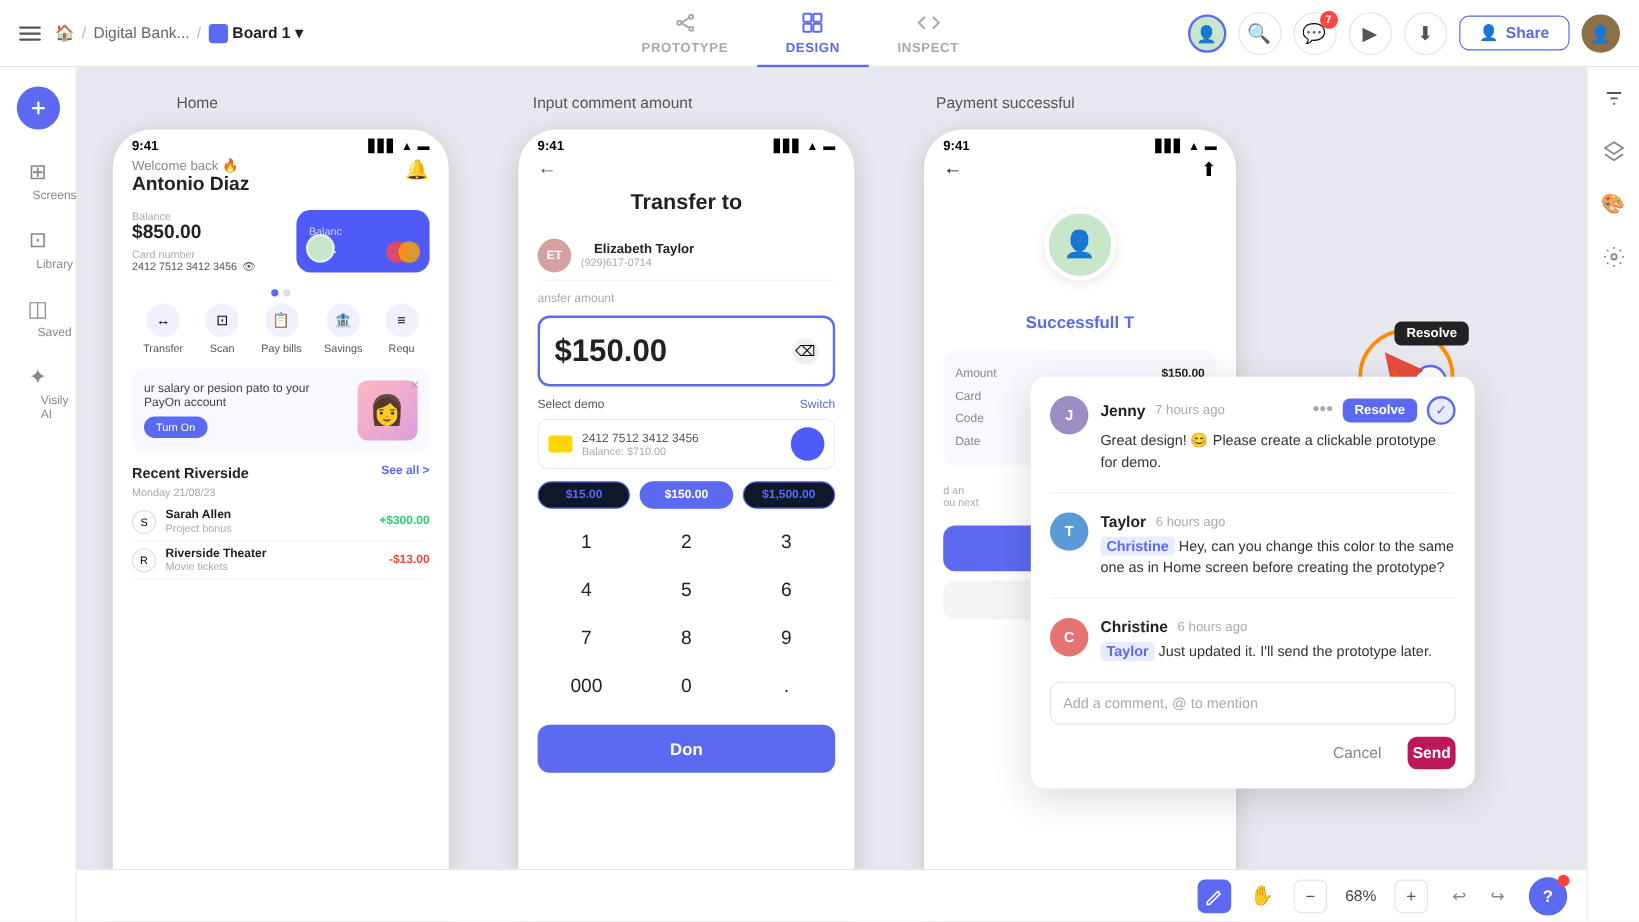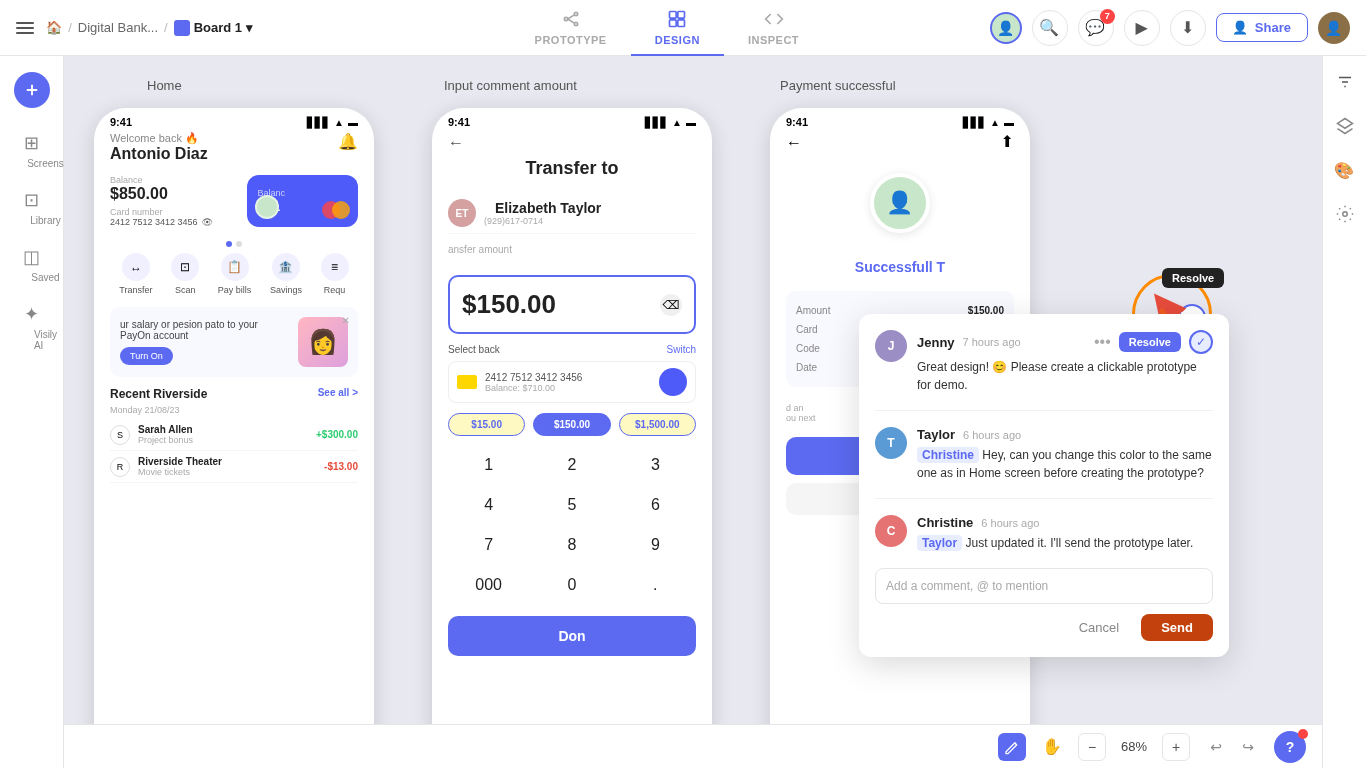--- a/index.html
+++ b/index.html
@@ -97,35 +97,35 @@
     .activity-sub { font-size: 9px; color: #aaa; }
     .activity-amount-pos { font-size: 10px; font-weight: 700; color: #2ecc71; }
     .activity-amount-neg { font-size: 10px; font-weight: 700; color: #e74c3c; }
 
     
     .transfer-screen { padding: 0 16px; font-size: 12px; }
     .transfer-back { font-size: 16px; color: #555; margin-bottom: 8px; cursor: pointer; }
     .transfer-title { font-size: 18px; font-weight: 700; color: #222; text-align: center; margin-bottom: 14px; }
     .contact-item { display: flex; align-items: center; gap: 8px; padding: 6px 0; border-bottom: 1px solid #f5f5f5; }
     .contact-avatar { width: 28px; height: 28px; border-radius: 50%; background: #d4a0a0; display: flex; align-items: center; justify-content: center; font-size: 10px; color: #fff; font-weight: 700; }
-    .contact-name { font-size: 14px; font-weight: 600; color: #222; padding-left: 11px; }
+    .contact-name { font-size: 11px; font-weight: 600; color: #222; padding-left: 11px; }
     .contact-phone { font-size: 9px; color: #aaa; }
     .amount-section { margin: 10px 0; }
-    .amount-label { font-size: 10px; color: #aaa; margin-bottom: 20px; }
+    .amount-label { font-size: 10px; color: #aaa; margin-bottom: 8px; }
     .amount-display { border: 2px solid #5b6af0; border-radius: 10px; padding: 12px; display: flex; align-items: center; justify-content: space-between; }
     .amount-value { font-size: 26px; font-weight: 800; color: #222; }
     .delete-btn { width: 22px; height: 22px; border-radius: 50%; background: #f0f0f0; display: flex; align-items: center; justify-content: center; font-size: 12px; }
     .select-card-label { font-size: 10px; color: #555; display: flex; justify-content: space-between; margin-bottom: 6px; }
     .switch-link { color: #5b6af0; font-size: 10px; }
     .card-selector { border: 1px solid #eee; border-radius: 8px; padding: 6px 8px; display: flex; align-items: center; gap: 8px; margin-bottom: 10px; }
     .card-chip { width: 20px; height: 14px; background: #ffd700; border-radius: 2px; }
     .card-num-small { font-size: 10px; color: #555; }
     .card-bal-small { font-size: 9px; color: #aaa; }
     .quick-amounts { display: flex; gap: 8px; margin-bottom: 10px; }
-    .quick-amount-btn { flex: 1; border: 1.5px solid #5b6af0; border-radius: 20px; padding: 5px; text-align: center; font-size: 10px; color: #5b6af0; font-weight: 600; background: #fef9c3; }
+    .quick-amount-btn { flex: 1; border: 1.5px solid #5b6af0; border-radius: 20px; padding: 5px; text-align: center; font-size: 10px; color: #5b6af0; font-weight: 600; background: #0f172a; }
     .numpad { display: grid; grid-template-columns: repeat(3, 1fr); gap: 2px; }
     .numpad-btn { padding: 10px; text-align: center; font-size: 16px; font-weight: 500; color: #222; cursor: pointer; border-radius: 4px; }
     .done-btn { background: #5b6af0; color: #fff; border: none; border-radius: 10px; padding: 12px; font-size: 14px; font-weight: 700; cursor: pointer; margin-top: 6px; width: 100%; }
 
     
     .payment-screen { padding: 0 16px; font-size: 12px; }
 
     
     .comment-panel {
       position: absolute; background: #fff; border-radius: 12px;
@@ -138,21 +138,21 @@
     .comment-author { font-weight: 700; color: #222; font-size: 13px; }
     .comment-time { font-size: 11px; color: #aaa; }
     .comment-more { margin-left: auto; color: #aaa; cursor: pointer; font-size: 16px; }
     .comment-resolve { background: #5b6af0; color: #fff; border: none; border-radius: 6px; padding: 4px 10px; font-size: 11px; font-weight: 600; cursor: pointer; }
     .comment-text { font-size: 12px; color: #333; line-height: 1.5; }
     .mention-badge { background: #e8ecff; color: #5b6af0; border-radius: 4px; padding: 1px 5px; font-weight: 600; }
     .comment-divider { border: none; border-top: 1px solid #f0f0f0; margin: 0 0 16px; }
     .comment-input-area { border: 1px solid #e5e5e5; border-radius: 8px; padding: 10px; font-size: 12px; color: #aaa; margin-bottom: 10px; }
     .comment-actions { display: flex; justify-content: flex-end; gap: 10px; }
     .cancel-btn { background: none; border: none; color: #888; font-size: 13px; cursor: pointer; padding: 6px 12px; }
-    .send-btn { background: #c2410c; color: #fff; border: none; border-radius: 8px; padding: 6px 20px; font-size: 13px; font-weight: 600; cursor: pointer; }
+    .send-btn { background: #be185d; color: #fff; border: none; border-radius: 8px; padding: 6px 4px; font-size: 13px; font-weight: 600; cursor: pointer; }
 
     
     .annotation-circle {
       position: absolute; border: 3px solid #ff8c00; border-radius: 50%;
       pointer-events: none;
     }
 
     
     .resolve-popup {
       position: absolute; background: #222; color: #fff; border-radius: 6px;
@@ -441,21 +441,21 @@
 
       <div class="amount-section">
         <div class="amount-label">ansfer amount</div>
         <div class="amount-display">
           <div class="amount-value">$150.00</div>
           <div class="delete-btn">⌫</div>
         </div>
       </div>
 
       <div class="select-card-label">
-        <span>Select back</span>
+        <span>Select demo</span>
         <span class="switch-link">Switch</span>
       </div>
       <div class="card-selector">
         <div class="card-chip"></div>
         <div>
           <div class="card-num-small">2412 7512 3412 3456</div>
           <div class="card-bal-small">Balance: $710.00</div>
         </div>
         <div style="margin-left: auto; width: 28px; height: 28px; border-radius: 50%; background: #4f5bf8; display: flex; align-items: center; justify-content: center;">
         </div>

